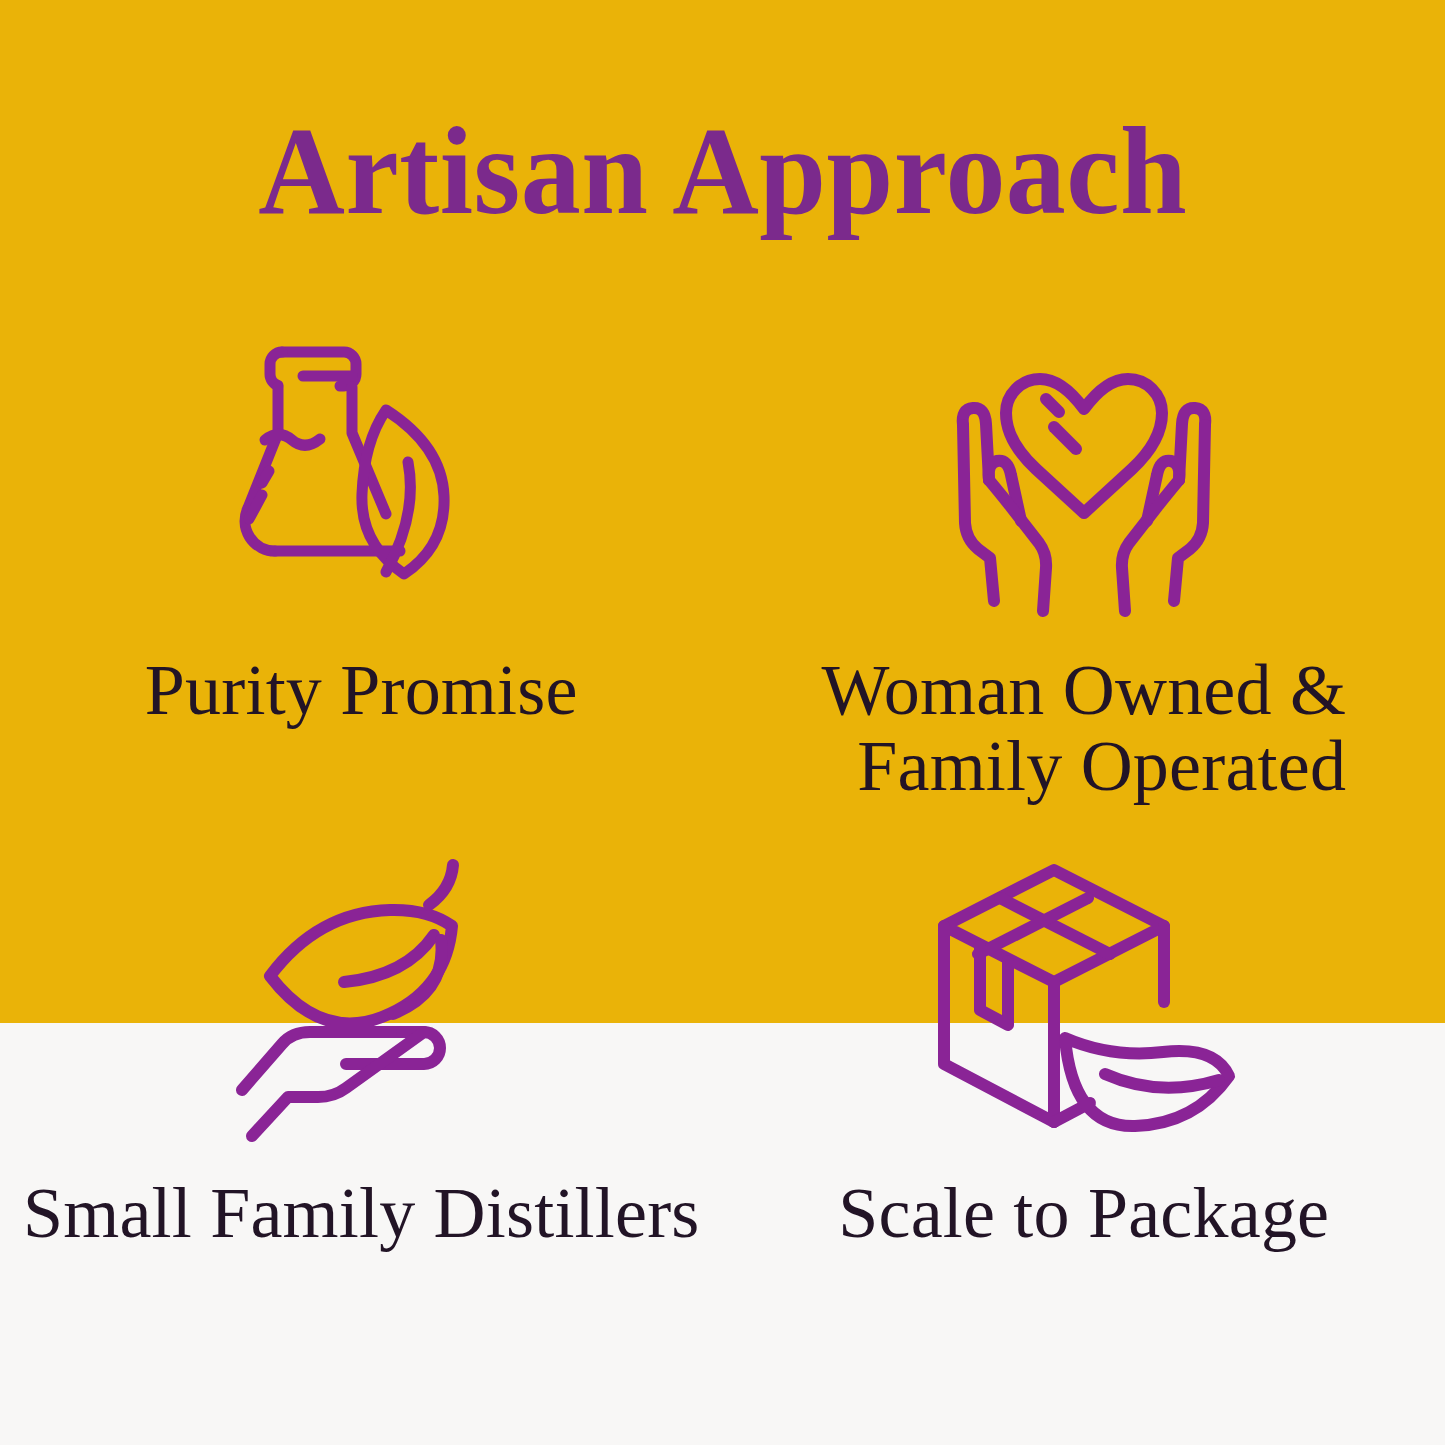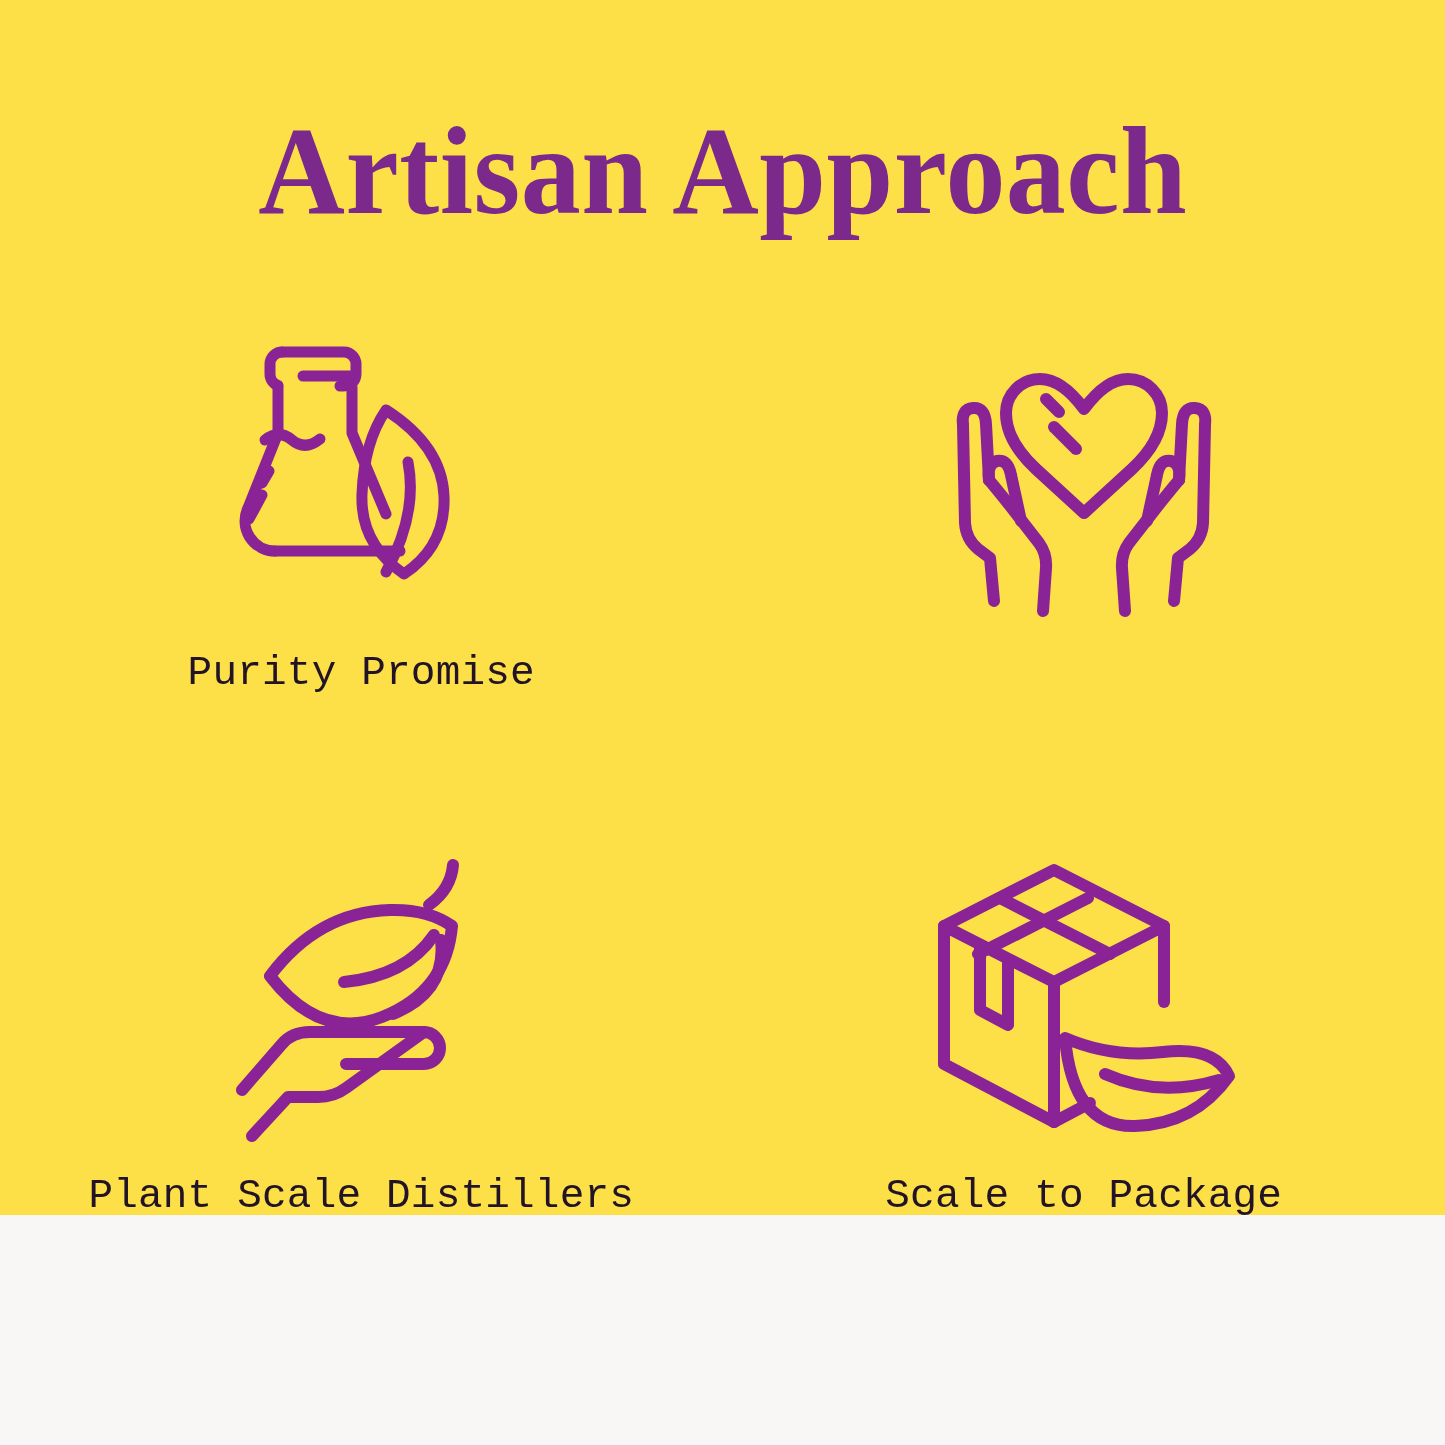--- a/index.html
+++ b/index.html
@@ -11,22 +11,22 @@
     width: 1445px;
     height: 1445px;
     background: #F8F7F6;
     font-family: "Liberation Serif", "DejaVu Serif", serif;
     overflow: hidden;
   }
 
   #board {
     position: relative;
     width: 1445px;
-    height: 1215px;
-    background: #fde047;
+    height: 1023px;
+    background: #eab308;
     box-sizing: border-box;
   }
 
   
   .title-wrap {
     position: absolute;
     top: 104px;
     left: 0;
     width: 1445px;
     text-align: center;
@@ -73,23 +73,23 @@
     align-items: center;
     justify-content: center;
   }
   .icon-box svg {
     display: block;
     overflow: visible;
   }
 
   .feature-label {
     margin-top: 14px;
-    font-family: Liberation Mono, monospace;
+    font-family: Liberation Serif, serif;
     font-weight: normal;
-    font-size: 41px;
+    font-size: 72px;
     line-height: 1.06;
     color: #221426;
     text-align: right;
     white-space: pre-line;
     letter-spacing: 0.2px;
   }
 
   
   .cell-1 .icon-box { height: 300px; }
   .cell-2 .icon-box { height: 300px; }
@@ -159,20 +159,22 @@
             <path d="M55 135 q-2 -17 8 -19 q11 -2 14 14 l10 46"></path>
             <path d="M55 135 q10 12 22 27 l28 36 q8 11 7 25 l-3 43"></path>
 
             <path d="M271 80 q2 -16 -10 -17 q-12 -1 -13 16 l-3 56"></path>
             <path d="M271 80 l-2 98 q-1 16 -13 26 l-12 9 l-4 43"></path>
             <path d="M245 135 q2 -17 -8 -19 q-11 -2 -14 14 l-10 46"></path>
             <path d="M245 135 q-10 12 -22 27 l-28 36 q-8 11 -7 25 l3 43"></path>
           </g>
         </svg>
       </div>
+      <div class="feature-label">Woman Owned &amp;
+Family Operated</div>
     </div>
 
     <div class="cell cell-3">
       <div class="icon-box">
         <svg width="270" height="270" viewBox="0 0 270 270" fill="none" aria-hidden="true">
           <g stroke="#8A2496" stroke-width="12" stroke-linecap="round" stroke-linejoin="round" fill="none">
 
             <path d="M44 112 q48 -64 120 -66 q38 -1 62 16 q-6 66 -70 91 q-62 24 -112 -41 z"></path>
 
             <path d="M203 41 q22 -16 24 -40"></path>
@@ -180,21 +182,21 @@
             <path d="M118 118 q62 -6 90 -47"></path>
 
             <path d="M215 76 q6 52 -48 74"></path>
 
             <path d="M16 226 l40 -46 q10 -12 28 -12 h92"></path>
             <path d="M176 168 h22 a16 16 0 0 1 0 32 h-78"></path>
             <path d="M198 168 l-78 56 q-12 9 -28 9 H62 l-36 39"></path>
           </g>
         </svg>
       </div>
-      <div class="feature-label">Plant Scale Distillers</div>
+      <div class="feature-label">Small Family Distillers</div>
     </div>
 
     <div class="cell cell-4">
       <div class="icon-box">
         <svg width="300" height="270" viewBox="0 0 300 270" fill="none" aria-hidden="true">
           <g stroke="#8A2496" stroke-width="12" stroke-linecap="round" stroke-linejoin="round" fill="none">
 
             <path d="M10 62 L120 6 L230 62 L120 118 Z"></path>
 
             <path d="M10 62 V200 L120 258"></path>

